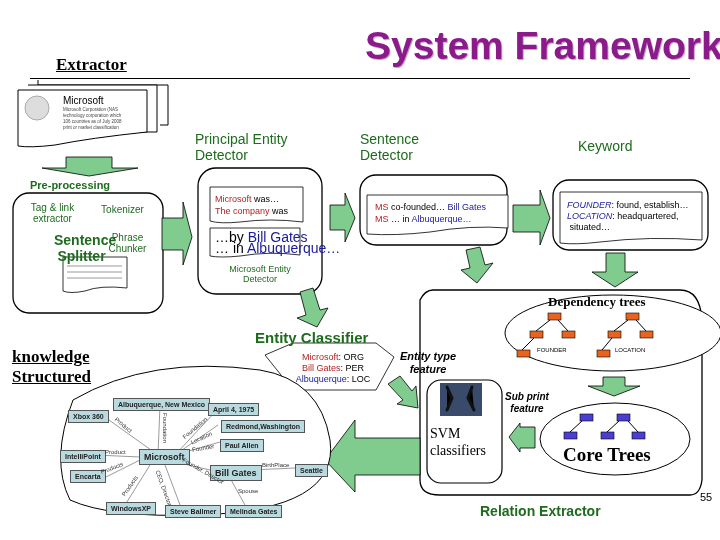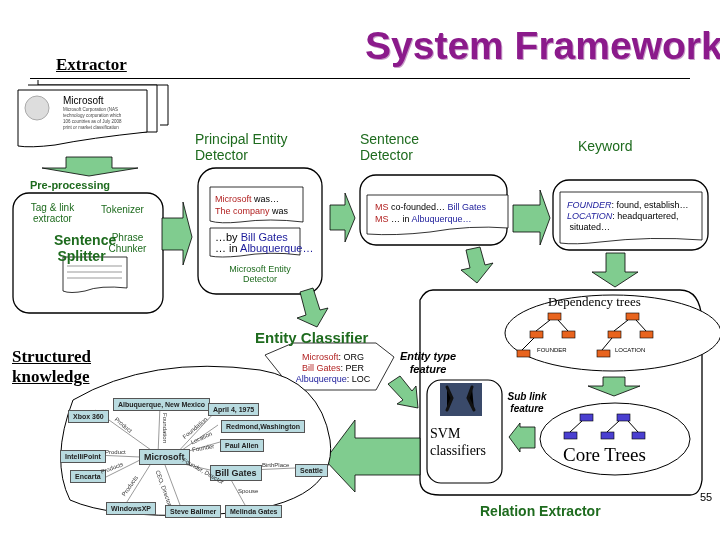--- a/index.html
+++ b/index.html
@@ -5,21 +5,21 @@
   html, body { margin:0; padding:0; background:#fff; }
   body { width:720px; height:540px; position:relative; overflow:hidden; font-family:"Liberation Sans", sans-serif; }
   .abs { position:absolute; }
   .title { left:365px; top:24px; font-size:39px; font-weight:bold; color:#8B1A8B; text-shadow:1px 1px 0 #c9a0c9; white-space:nowrap; }
   .wiki-label { left:56px; top:55px; font-family:"Liberation Serif", serif; font-weight:bold; font-size:17px; text-decoration:underline; }
   .hline { left:30px; top:78px; width:660px; height:1px; background:#000; }
   .gtitle { color:#1E6B1E; font-weight:bold; text-align:left; }
   .small { font-size:9px; color:#1E6B1E; text-align:center; }
   .red { color:#B22222; }
   .blue { color:#1a1a9a; }
-  .ser { font-family:"Liberation Serif", serif; font-weight:normal; }
+  .ser { font-family:"Liberation Serif", serif; font-weight:bold; }
   .node { position:absolute; background:#b9dbe0; border:1px solid #555; font-size:7px; font-weight:bold; padding:2px 4px; white-space:nowrap; color:#222; }
   .rel { position:absolute; font-size:6px; color:#333; white-space:nowrap; }
   .pg { font-size:11px; }
   svg { position:absolute; left:0; top:0; }
 </style>
 </head>
 <body>
 
 <div class="abs title">System Framework</div>
 <div class="abs wiki-label">Extractor</div>
@@ -159,21 +159,21 @@
 
 <div class="abs small" style="left:20px;top:202px;width:65px;font-size:10px;">Tag &amp; link extractor</div>
 <div class="abs small" style="left:90px;top:204px;width:65px;font-size:10px;">Tokenizer</div>
 <div class="abs small" style="left:54px;top:232px;width:55px;font-size:14px;font-weight:bold;">Sentence Splitter</div>
 <div class="abs small" style="left:100px;top:232px;width:55px;font-size:10px;">Phrase Chunker</div>
 
 <div class="abs" style="left:215px;top:193px;font-size:9px;line-height:12px;">
   <div><span class="red">Microsoft</span><span> was…</span></div>
   <div><span class="red">The company</span><span> was</span></div>
 </div>
-<div class="abs" style="left:215px;top:232px;font-size:11px;line-height:11px;">
+<div class="abs" style="left:215px;top:232px;font-size:14px;line-height:11px;">
   <div><span>…by </span><span class="blue">Bill Gates</span></div>
   <div><span>… in </span><span class="blue">Albuquerque…</span></div>
 </div>
 <div class="abs small" style="left:205px;top:264px;width:110px;">
   <div>Microsoft Entity</div>
   <div>Detector</div>
 </div>
 
 <div class="abs" style="left:375px;top:201px;font-size:9px;line-height:12px;">
   <div><span class="red">MS</span><span> co-founded… </span><span class="blue">Bill Gates</span></div>
@@ -194,34 +194,34 @@
 </div>
 <div class="abs" style="left:393px;top:350px;width:70px;text-align:center;font-size:11px;font-style:italic;font-weight:bold;line-height:13px;">
   <div>Entity type</div>
   <div>feature</div>
 </div>
 
 <div class="abs ser" style="left:548px;top:294px;font-size:13px;">Dependency trees</div>
 <div class="abs" style="left:537px;top:347px;font-size:6px;">FOUNDER</div>
 <div class="abs" style="left:615px;top:347px;font-size:6px;">LOCATION</div>
 <div class="abs" style="left:502px;top:391px;width:50px;text-align:center;font-size:10px;font-style:italic;font-weight:bold;line-height:12px;">
-  <div>Sub link</div>
+  <div>Sub print</div>
   <div>feature</div>
 </div>
 <div class="abs ser" style="left:563px;top:444px;font-size:19px;text-align:center;">Core Trees</div>
 <div class="abs ser" style="left:430px;top:425px;font-size:14px;line-height:17px;font-weight:normal;">
   <div>SVM</div>
   <div>classifiers</div>
 </div>
 <div class="abs gtitle" style="left:480px;top:503px;width:170px;font-size:14px;">Relation Extractor</div>
 <div class="abs pg" style="left:700px;top:491px;">55</div>
 
 <div class="abs ser" style="left:12px;top:347px;font-size:17px;line-height:20px;text-decoration:underline;font-weight:bold;">
+  <div>knowledge</div>
   <div>Structured</div>
-  <div>knowledge</div>
 </div>
 <div class="node" style="left:139px;top:449px;font-size:9px;">Microsoft</div>
 <div class="node" style="left:113px;top:398px;">Albuquerque, New Mexico</div>
 <div class="node" style="left:208px;top:403px;">April 4, 1975</div>
 <div class="node" style="left:68px;top:410px;">Xbox 360</div>
 <div class="node" style="left:221px;top:420px;">Redmond,Washington</div>
 <div class="node" style="left:60px;top:450px;">IntelliPoint</div>
 <div class="node" style="left:220px;top:439px;">Paul Allen</div>
 <div class="node" style="left:70px;top:470px;">Encarta</div>
 <div class="node" style="left:210px;top:465px;font-size:9px;">Bill Gates</div>

